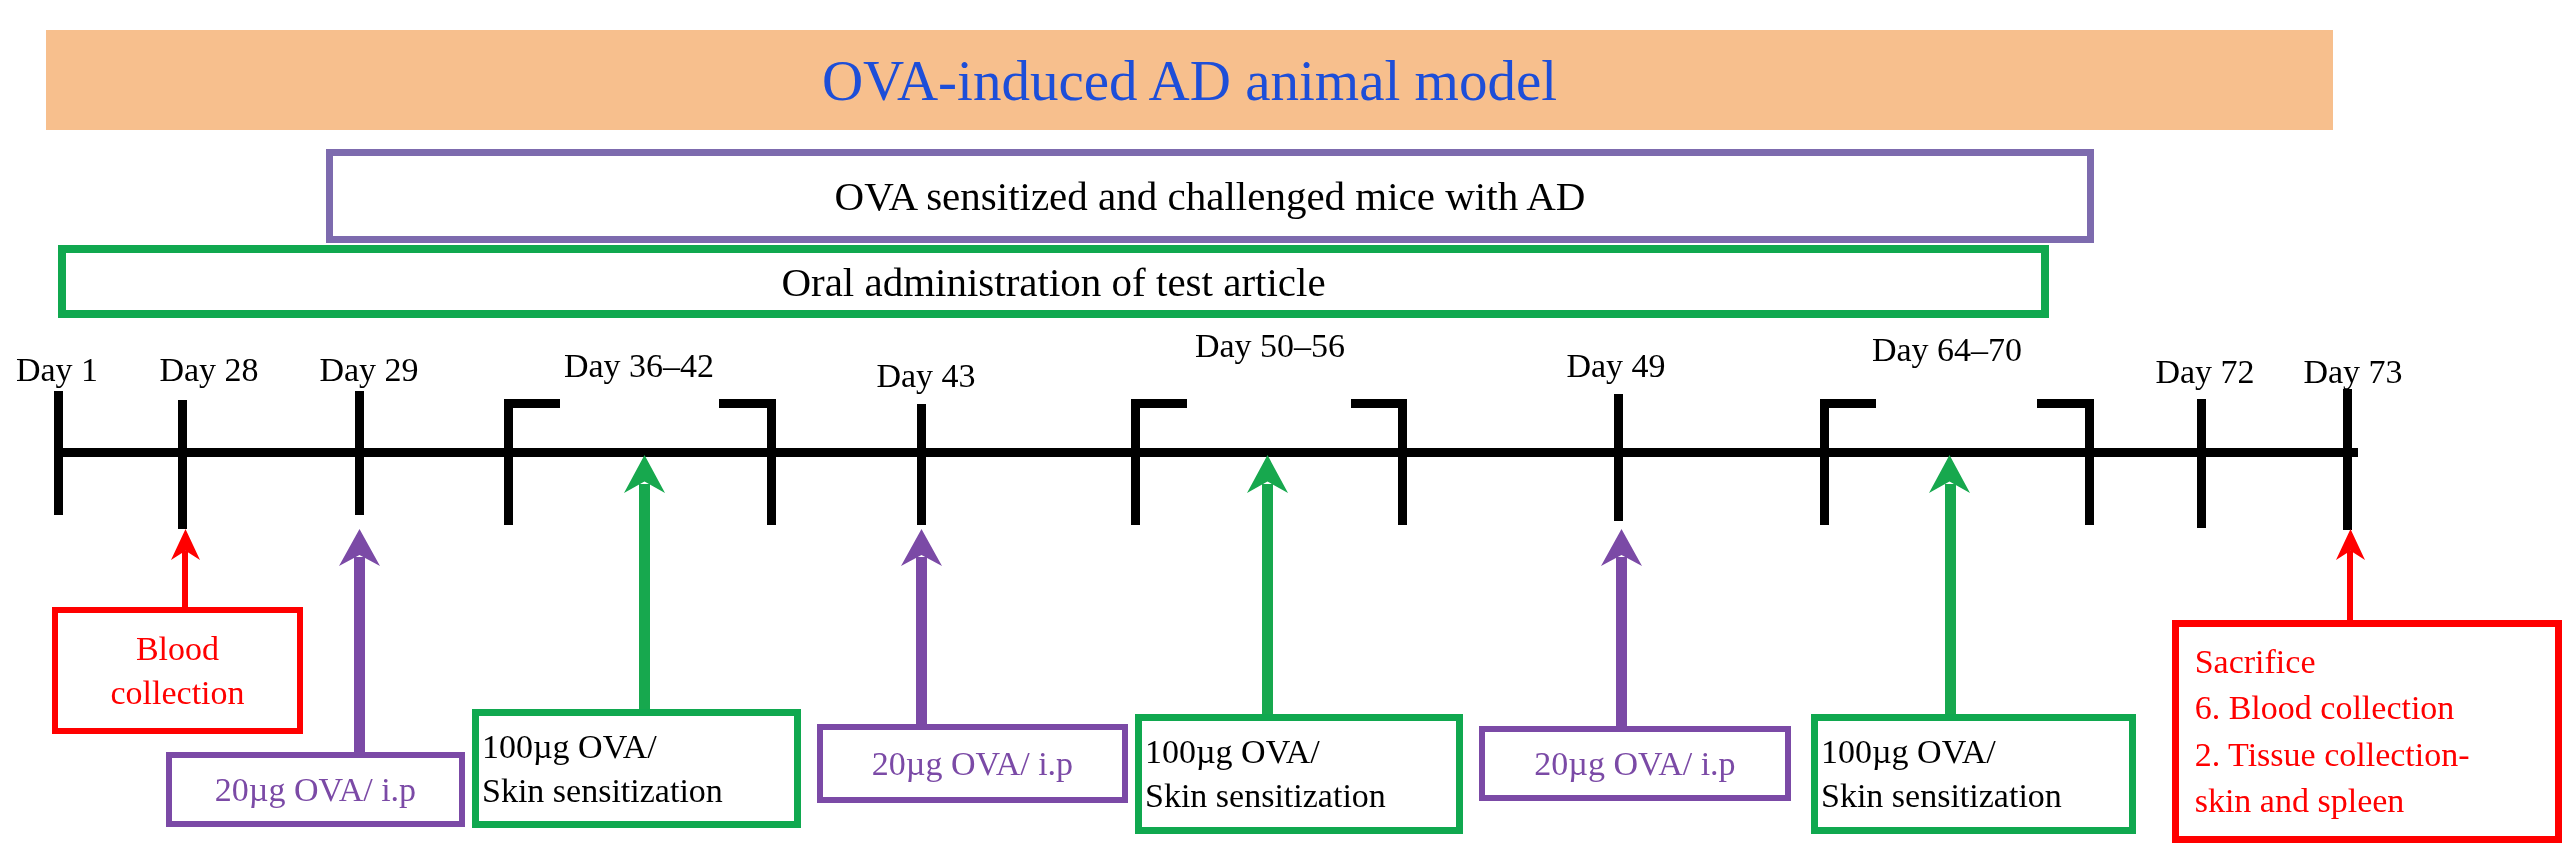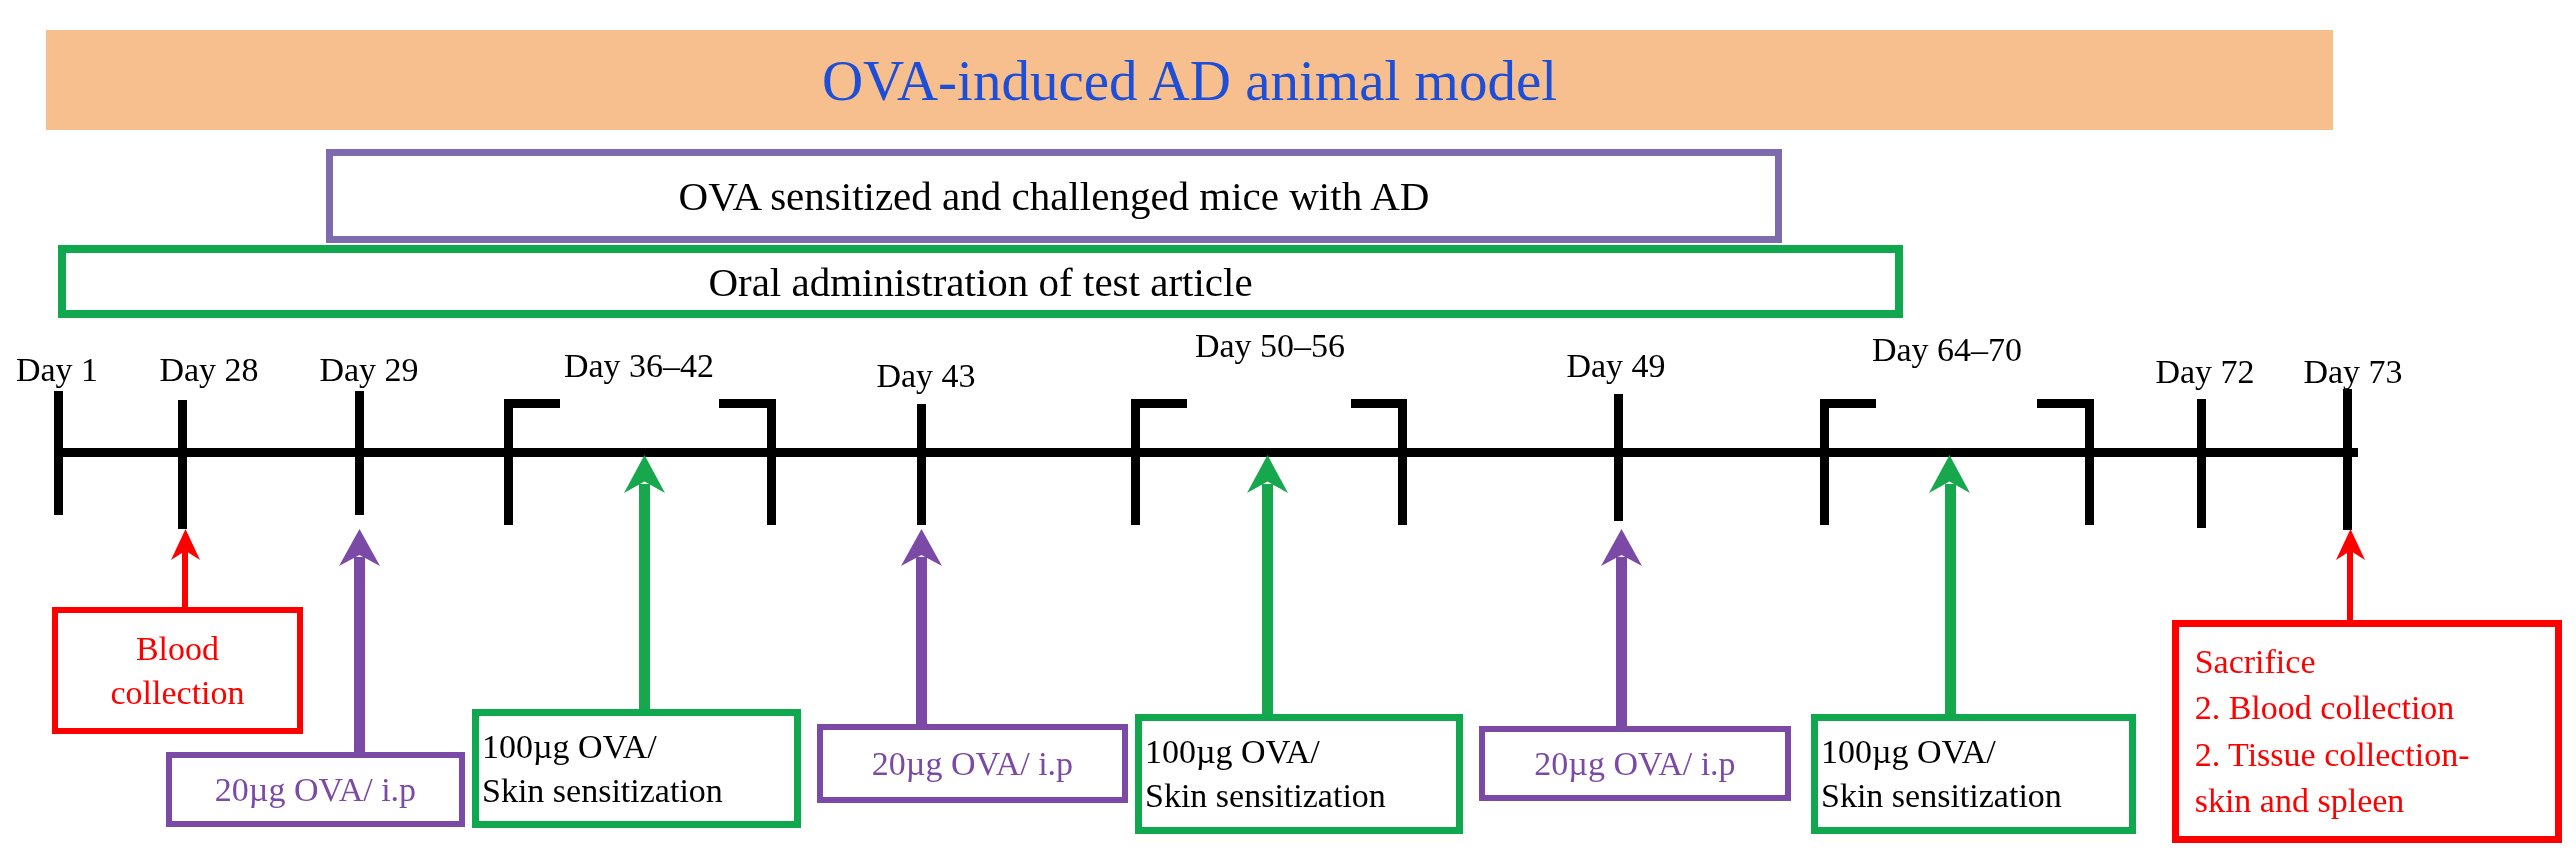--- a/index.html
+++ b/index.html
@@ -16,22 +16,22 @@
     background:#F7BF8D;
     display:flex;align-items:center;justify-content:center;
   }
   .banner span{font-size:57px;color:#1d4ed8;white-space:nowrap;}
   
   .outline-bar{
     position:absolute;box-sizing:border-box;background:#fff;
     display:flex;align-items:center;justify-content:center;
   }
   .outline-bar span{font-size:41px;color:#000;white-space:nowrap;}
-  .purple-bar{left:326px;top:149px;width:1456px;height:94px;border:7.9px solid #7D6BAE;}
-  .green-bar{left:58px;top:245px;width:1845px;height:73px;border:8.6px solid #10A84F;}
+  .purple-bar{left:326px;top:149px;width:1768px;height:94px;border:7.9px solid #7D6BAE;}
+  .green-bar{left:58px;top:245px;width:1991px;height:73px;border:8.6px solid #10A84F;}
   
   .main-line{position:absolute;left:54px;top:448px;width:2304px;height:8.6px;background:#000;}
   .tick{position:absolute;width:8.6px;background:#000;}
   .bracket-v{position:absolute;width:8.6px;background:#000;}
   .bracket-cap{position:absolute;height:9.3px;background:#000;}
   .day-label{
     position:absolute;transform:translateX(-50%);
     font-size:34px;color:#000;white-space:nowrap;
   }
   
@@ -162,19 +162,19 @@
     <div class="line">20µg OVA/ i.p</div>
   </div>
 
   <div class="event-box box-green" style="left:1811px;top:714px;width:325px;height:120px;">
     <div class="line">100µg OVA/</div>
     <div class="line">Skin sensitization</div>
   </div>
 
   <div class="event-box box-sacrifice" style="left:2172px;top:620px;width:390px;height:223px;">
     <div class="line centered">Sacrifice</div>
-    <div class="line">2. Blood collection</div>
+    <div class="line">6. Blood collection</div>
     <div class="line">2. Tissue collection-</div>
     <div class="line">skin and spleen</div>
   </div>
 
 </div>
 
 
 </body></html>

